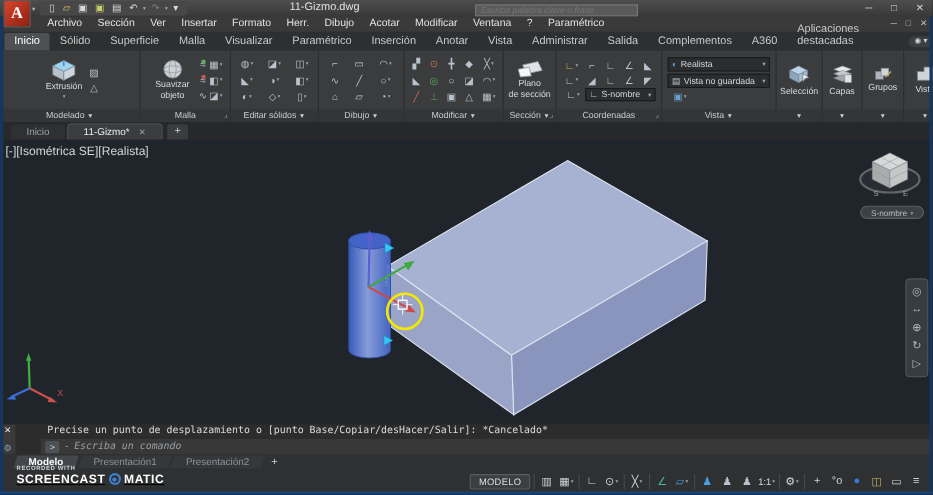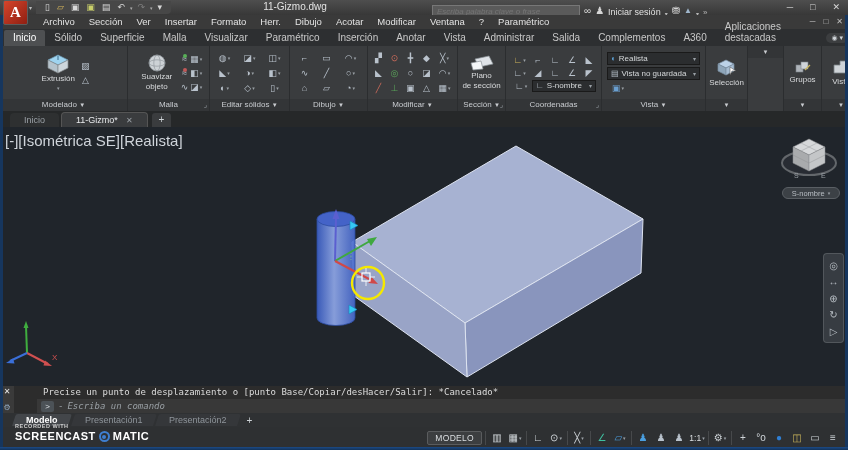--- a/index.html
+++ b/index.html
@@ -15,21 +15,21 @@
     color:#fff; font-weight:bold; font-size:15px; text-align:center; line-height:23px;
     font-family:"Liberation Serif", serif; }
   #logo-dd { position:absolute; left:29px; top:4px; font-size:6px; color:#bbb; z-index:40; }
   #qat { position:absolute; left:36px; top:1px; height:13px; display:flex; align-items:center; gap:1px;
     background:#474747; border-radius:0 0 4px 0; padding:0 6px; }
   .qat-btn { font-size:9px; color:#d9d9d9; padding:0 3px; cursor:default; line-height:13px; }
   .qat-btn.dim { color:#7d7d7d; }
   .qat-dd { font-size:5px; color:#aaa; padding:0 1px; }
   #title-text { position:absolute; left:130px; width:330px; top:1px; text-align:center;
     font-size:10px; color:#e2e2e2; }
-  #infocenter { position:absolute; left:432px; top:4px; height:13px; display:flex; align-items:flex-end; gap:4px; }
+  #infocenter { position:absolute; left:432px; top:4px; height:13px; display:flex; align-items:flex-end; gap:4px;flex-direction:column; }
   #search-box { width:148px; height:12px; background:#5a5a5a; border:1px solid #777;
     color:#c9c9c9; font-style:italic; font-size:8px; padding:0 4px; font-family:"Liberation Sans", sans-serif; }
   .ic-icon { color:#d5d5d5; font-size:10px; line-height:13px; }
   .ic-label { color:#e0e0e0; font-size:9px; }
   .dd6 { font-size:6px; color:#b5b5b5; }
   #win-buttons { position:absolute; right:8px; top:0; display:flex; gap:17px; }
   .win-btn { color:#d8d8d8; font-size:9px; line-height:14px; }
 
   
   #menubar { position:absolute; left:0; top:15px; width:848px; height:14px; background:#3a3a3a;
@@ -78,21 +78,21 @@
     display:flex; align-items:flex-end; padding-left:10px; gap:2px; }
   .dtab { font-size:9px; padding:2px 14px 2px; border-radius:4px 4px 0 0; position:relative; }
   .dtab.inactive { color:#9aa0a6; background:#2e3031; }
   .dtab.active { color:#e8eaec; background:#3a3c3e; border:1px solid #555; border-bottom:none; }
   .dtab .closex { font-size:8px; color:#9aa0a6; margin-left:8px; }
   #newdoc-tab { font-size:10px; color:#cfd4d8; background:#3a3c3e; border-radius:3px 3px 0 0;
     padding:1px 7px 2px; margin-left:2px; }
 
   
   #viewport { position:absolute; left:0; top:127px; width:848px; height:259px; background:#20252b; overflow:hidden; }
-  #vp-label { position:absolute; left:5px; top:5px; font-size:15px; color:#cfd4da; z-index:5; }
+  #vp-label { position:absolute; left:5px; top:5px; font-size:11px; color:#cfd4da; z-index:5; }
   #scene { position:absolute; left:0; top:0; }
   #viewcube { position:absolute; right:6px; top:4px; width:66px; height:58px; z-index:5; }
   #viewcube-ucs { position:absolute; right:8px; top:60px; width:58px; height:12px; z-index:5;
     background:rgba(70,75,80,.75); border:1px solid #5a5f64; border-radius:6px;
     display:flex; align-items:center; justify-content:center; gap:3px; }
   #viewcube-ucs .utext { font-size:7.5px; color:#b8bec4; }
   #viewcube-ucs .uarr { font-size:5px; color:#9aa0a6; }
   #navbar { position:absolute; right:4px; top:126px; width:21px; height:90px; z-index:5;
     background:rgba(125,130,136,.25); border:1px solid rgba(255,255,255,.14); border-radius:4px;
     display:flex; flex-direction:column; align-items:center; justify-content:space-evenly; }
@@ -129,21 +129,21 @@
     margin:0 1px; color:#cfd4d8; font-size:10px; }
   .sb-btn { font-size:8.5px; color:#dcdfe2; border:1px solid #5a5c5e; background:#3c3e40;
     padding:1px 7px; border-radius:2px; letter-spacing:.3px; }
   .sb-sep { width:1px; height:14px; background:#47494b; margin:0 2px; }
   .sb-dd { font-size:5px; color:#9aa0a6; margin-left:1px; }
   .sb-label { font-size:8.5px; color:#dcdfe2; }
 
   
   #watermark { position:absolute; left:15px; top:423px; z-index:90; }
   #wm-line1 { font-size:5.5px; color:#cfcfcf; letter-spacing:.5px; font-weight:bold; }
-  #wm-line2 { display:flex; align-items:flex-end; gap:3px; margin-top:1px; }
+  #wm-line2 { display:flex; align-items:flex-start; gap:3px; margin-top:1px;text-decoration:underline; }
   #wm-line2 .b { font-size:11px; font-weight:bold; color:#fff; letter-spacing:.5px; }
   #wm-circle { width:11px; height:11px; border-radius:50%; border:2px solid #3f7fd0;
     display:flex; align-items:center; justify-content:center; }
   #wm-circle i { width:4px; height:4px; border-radius:50%; background:#3f7fd0; }
 
   
   .edge { position:absolute; width:3px; top:15px; bottom:0; background:#16365e; z-index:80; }
   #edge-left { left:0; } #edge-right { right:0; }
   #bottomstrip { position:absolute; left:0; bottom:0; width:848px; height:3px;
     background:linear-gradient(#1c4a86,#123258); z-index:85; }
@@ -553,20 +553,29 @@
           <polygon points="1,5 9,9 9,16 1,12" fill="#8fa6ba" stroke="#7a8ea0" stroke-width="0.7"></polygon>
           <polygon points="17,5 9,9 9,16 17,12" fill="#a7bdd2" stroke="#7a8ea0" stroke-width="0.7"></polygon>
           <polygon points="13,8 19,12 15,12 13,16" fill="#fff" stroke="#444" stroke-width="0.5"></polygon>
         </svg>
         <span class="lbl">Selección</span>
       </div>
       <div class="panel-label"><span style="font-size:6px;">▼</span></div>
     </div>
 
     <div class="panel" style="flex:0 0 36px;">
+      <div class="collapsed-body">
+        <svg width="20" height="17">
+          <polygon points="10,1 18,4 10,7 2,4" fill="#e8eaec" stroke="#8a9096" stroke-width="0.6"></polygon>
+          <polygon points="10,5 18,8 10,11 2,8" fill="#c4c8cc" stroke="#8a9096" stroke-width="0.6"></polygon>
+          <polygon points="10,9 18,12 10,15 2,12" fill="#9fa5ab" stroke="#8a9096" stroke-width="0.6"></polygon>
+          <rect x="12" y="9" width="6" height="7" fill="#dfe3e8" stroke="#8a9096" stroke-width="0.6"></rect>
+        </svg>
+        <span class="lbl">Capas</span>
+      </div>
       <div class="panel-label"><span style="font-size:6px;">▼</span></div>
     </div>
 
     <div class="panel" style="flex:0 0 38px;">
       <div class="collapsed-body">
         <svg width="16" height="12">
           <rect x="1" y="4" width="7" height="7" fill="#aeb4ba" stroke="#7a8086" stroke-width="0.6"></rect>
           <rect x="6" y="1" width="7" height="7" fill="#cfd4d8" stroke="#7a8086" stroke-width="0.6"></rect>
           <line x1="10" y1="9" x2="15" y2="4" stroke="#c9b45a" stroke-width="1.2"></line>
         </svg>

